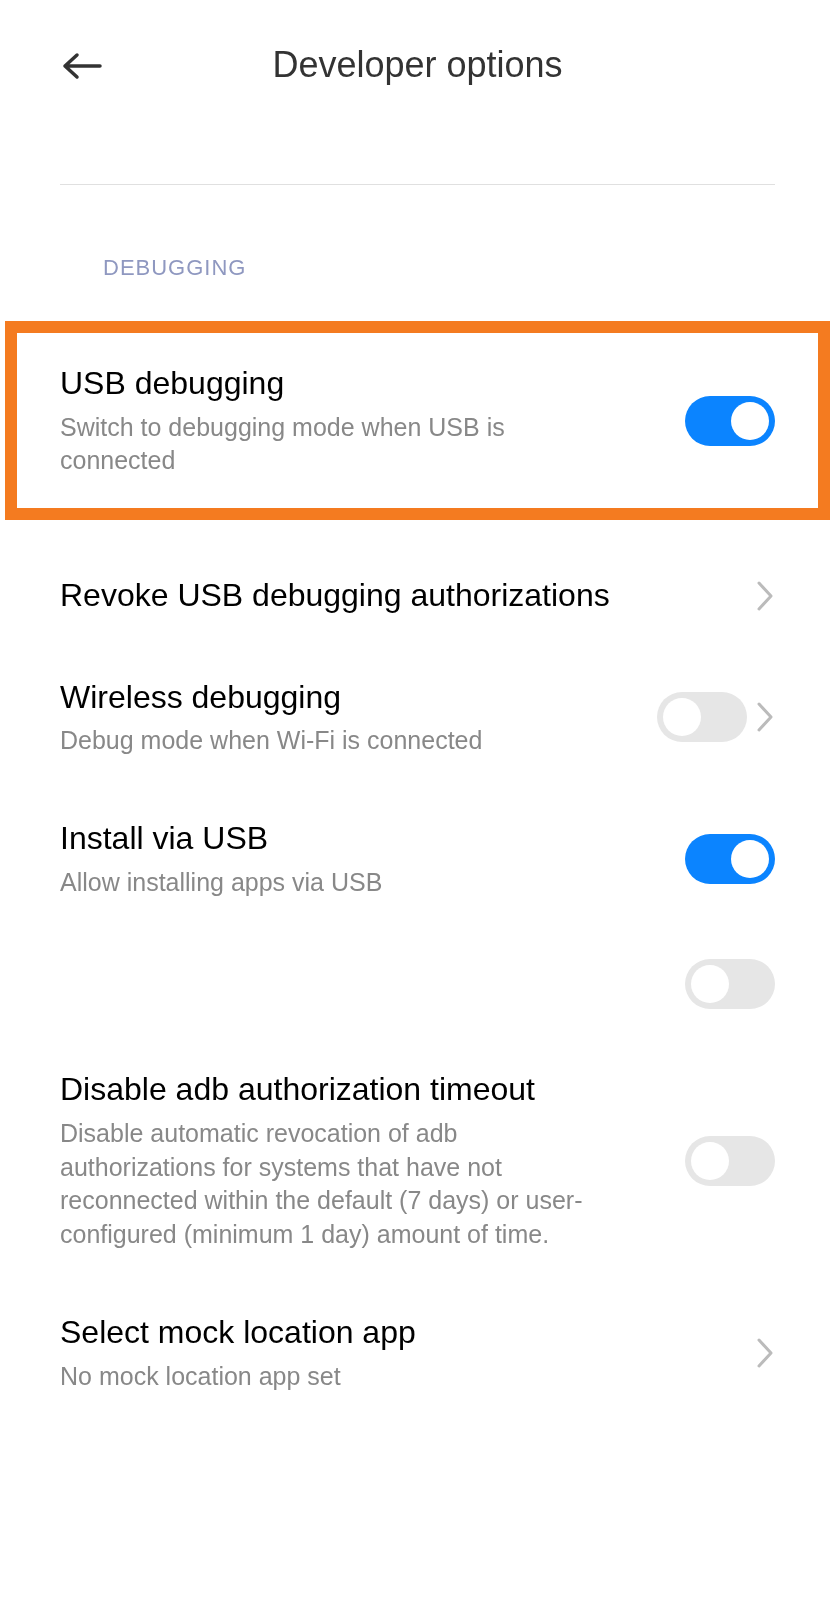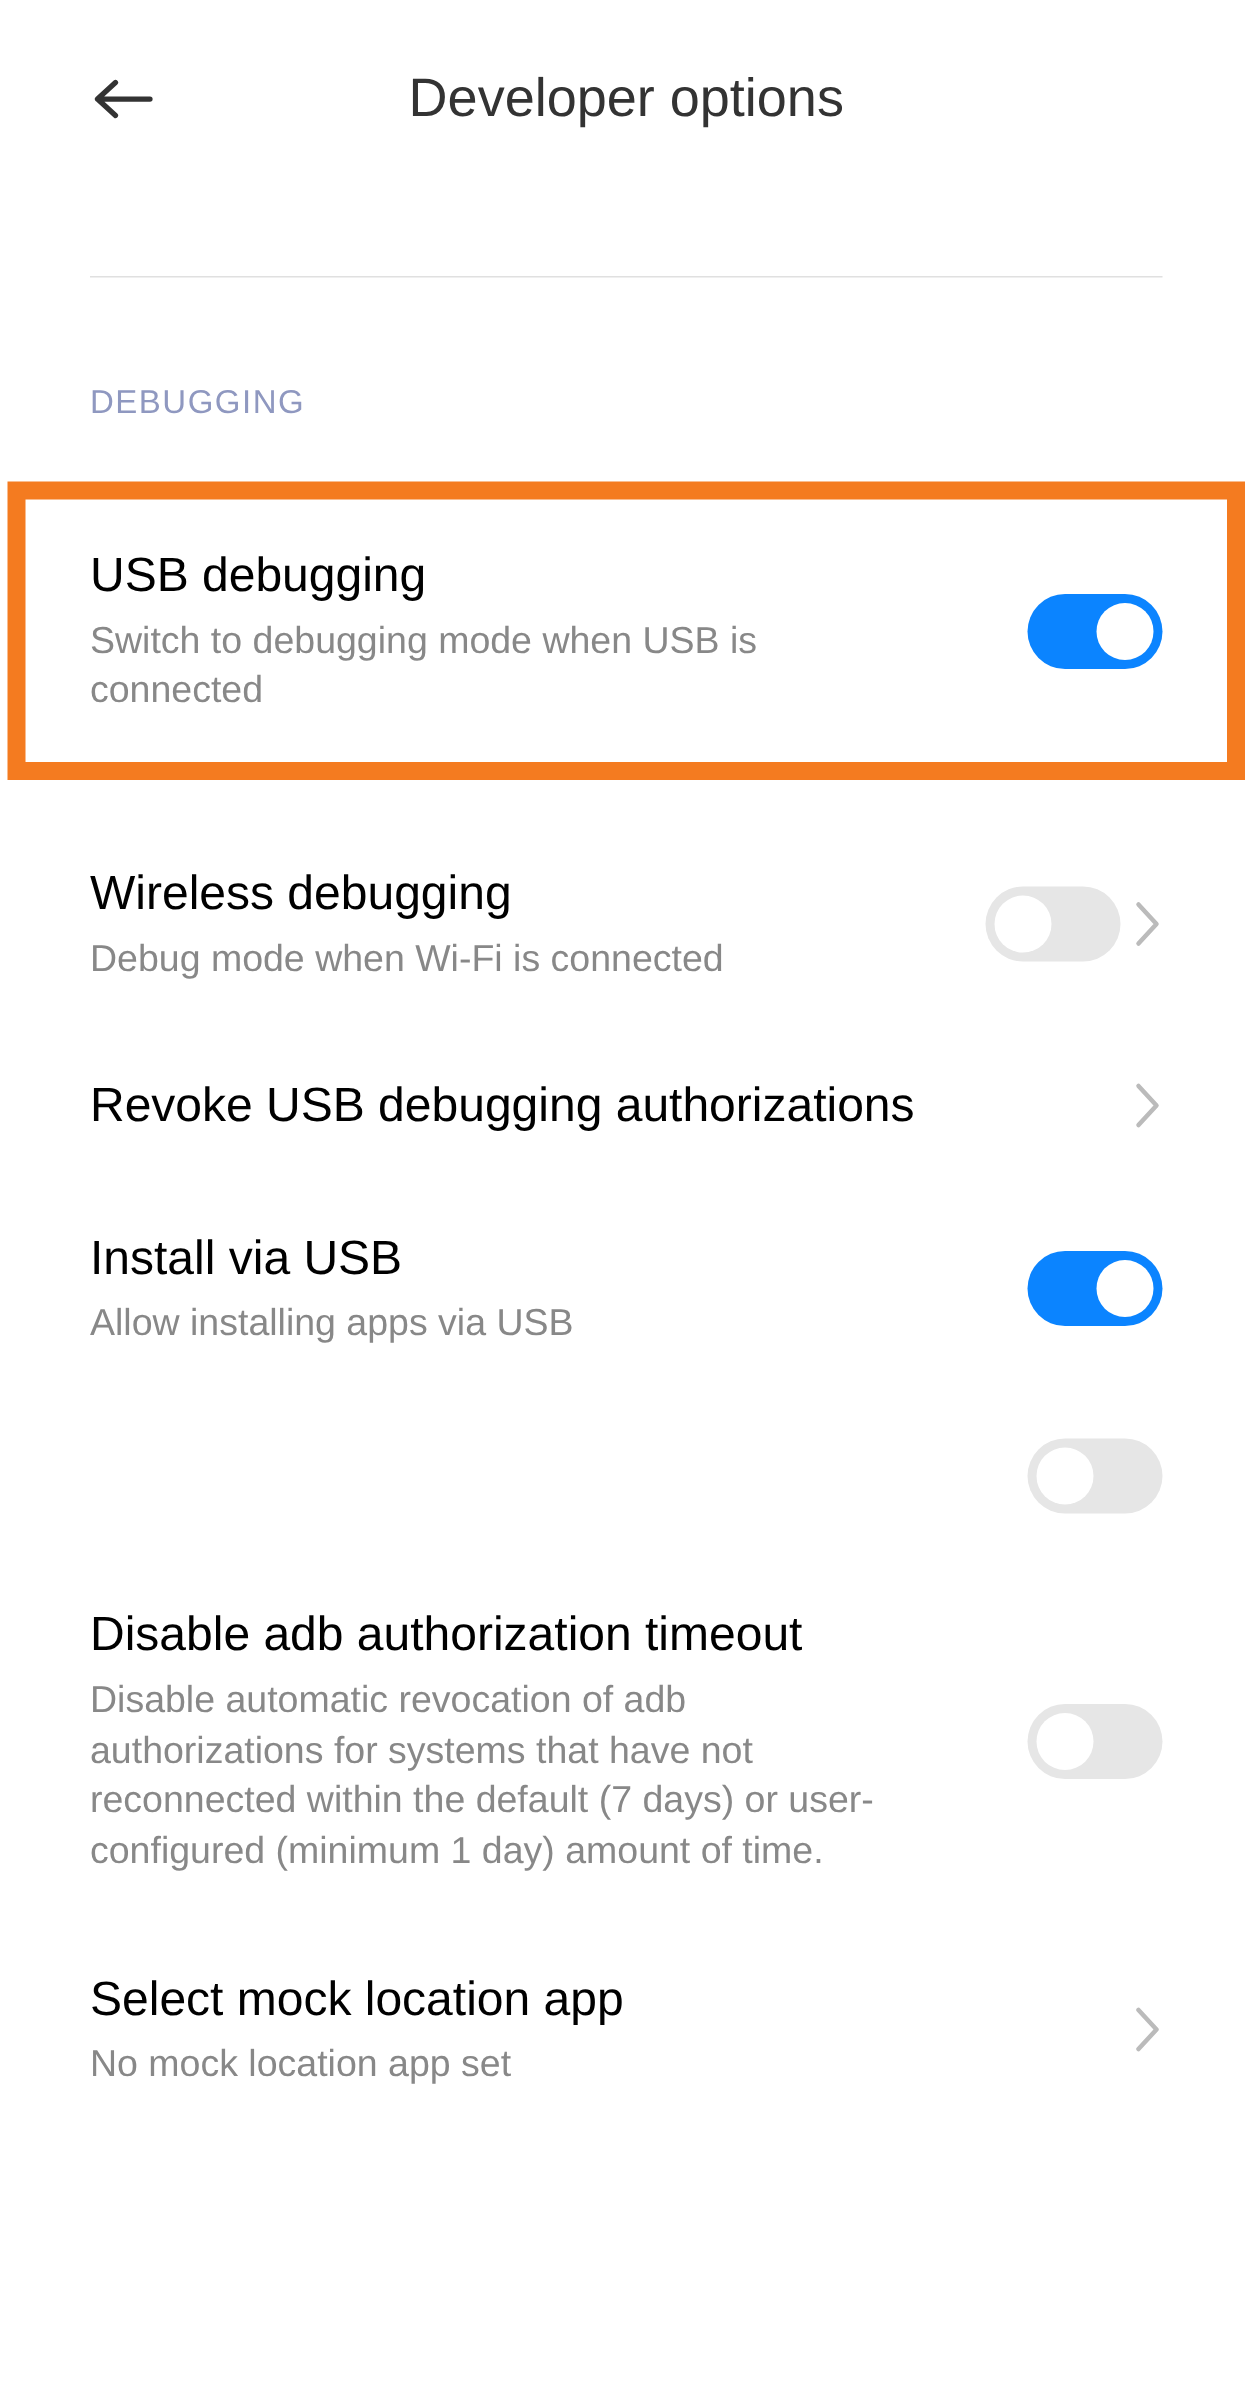--- a/index.html
+++ b/index.html
@@ -47,20 +47,21 @@
       border-top: 1px solid #e0e0e0;
       margin-top: 70px;
       margin-bottom: 70px;
     }
     .section-header {
       font-size: 22px;
       color: #8f98c0;
       letter-spacing: 1px;
       text-transform: uppercase;
       margin-bottom: 40px;
+      margin-left: 43px;
     }
     .setting-row {
       display: flex;
       align-items: center;
       justify-content: space-between;
       padding: 30px 0;
       cursor: pointer;
       gap: 20px;
     }
     .setting-text {
@@ -155,81 +156,81 @@
       <div class="setting-text">
         <div class="setting-title">USB debugging</div>
         <div class="setting-subtitle">Switch to debugging mode when USB is connected</div>
       </div>
       <div class="toggle on">
         <div class="toggle-knob"></div>
       </div>
     </div>
   </div>
 
+  <div class="setting-row row-no-subtitle">
+    <div class="setting-text">
+      <div class="setting-title">Revoke USB debugging authorizations</div>
+    </div>
+    <div class="chevron">
+      <svg viewBox="0 0 20 34">
+        <path d="M 4 4 L 16 17 L 4 30" stroke="#bbbbbb" stroke-width="3" fill="none" stroke-linecap="round" stroke-linejoin="round"></path>
+      </svg>
+    </div>
+  </div>
+
   <div class="setting-row">
     <div class="setting-text">
       <div class="setting-title">Wireless debugging</div>
       <div class="setting-subtitle">Debug mode when Wi-Fi is connected</div>
     </div>
     <div class="right-controls">
       <div class="toggle off">
         <div class="toggle-knob"></div>
       </div>
       <div class="chevron">
         <svg viewBox="0 0 20 34">
           <path d="M 4 4 L 16 17 L 4 30" stroke="#bbbbbb" stroke-width="3" fill="none" stroke-linecap="round" stroke-linejoin="round"></path>
         </svg>
       </div>
     </div>
   </div>
 
-  <div class="setting-row row-no-subtitle">
-    <div class="setting-text">
-      <div class="setting-title">Revoke USB debugging authorizations</div>
+  <div class="setting-row">
+    <div class="setting-text">
+      <div class="setting-title">Install via USB</div>
+      <div class="setting-subtitle">Allow installing apps via USB</div>
+    </div>
+    <div class="toggle on">
+      <div class="toggle-knob"></div>
+    </div>
+  </div>
+
+  <div class="setting-row">
+    <div class="setting-text">
+    </div>
+    <div class="toggle off">
+      <div class="toggle-knob"></div>
+    </div>
+  </div>
+
+  <div class="setting-row">
+    <div class="setting-text">
+      <div class="setting-title">Disable adb authorization timeout</div>
+      <div class="setting-subtitle">Disable automatic revocation of adb authorizations for systems that have not reconnected within the default (7 days) or user-configured (minimum 1 day) amount of time.</div>
+    </div>
+    <div class="toggle off">
+      <div class="toggle-knob"></div>
+    </div>
+  </div>
+
+  <div class="setting-row">
+    <div class="setting-text">
+      <div class="setting-title">Select mock location app</div>
+      <div class="setting-subtitle">No mock location app set</div>
     </div>
     <div class="chevron">
       <svg viewBox="0 0 20 34">
         <path d="M 4 4 L 16 17 L 4 30" stroke="#bbbbbb" stroke-width="3" fill="none" stroke-linecap="round" stroke-linejoin="round"></path>
       </svg>
     </div>
   </div>
 
-  <div class="setting-row">
-    <div class="setting-text">
-      <div class="setting-title">Install via USB</div>
-      <div class="setting-subtitle">Allow installing apps via USB</div>
-    </div>
-    <div class="toggle on">
-      <div class="toggle-knob"></div>
-    </div>
-  </div>
-
-  <div class="setting-row">
-    <div class="setting-text">
-    </div>
-    <div class="toggle off">
-      <div class="toggle-knob"></div>
-    </div>
-  </div>
-
-  <div class="setting-row">
-    <div class="setting-text">
-      <div class="setting-title">Disable adb authorization timeout</div>
-      <div class="setting-subtitle">Disable automatic revocation of adb authorizations for systems that have not reconnected within the default (7 days) or user-configured (minimum 1 day) amount of time.</div>
-    </div>
-    <div class="toggle off">
-      <div class="toggle-knob"></div>
-    </div>
-  </div>
-
-  <div class="setting-row">
-    <div class="setting-text">
-      <div class="setting-title">Select mock location app</div>
-      <div class="setting-subtitle">No mock location app set</div>
-    </div>
-    <div class="chevron">
-      <svg viewBox="0 0 20 34">
-        <path d="M 4 4 L 16 17 L 4 30" stroke="#bbbbbb" stroke-width="3" fill="none" stroke-linecap="round" stroke-linejoin="round"></path>
-      </svg>
-    </div>
-  </div>
-
 </div>
 
 </body></html>

